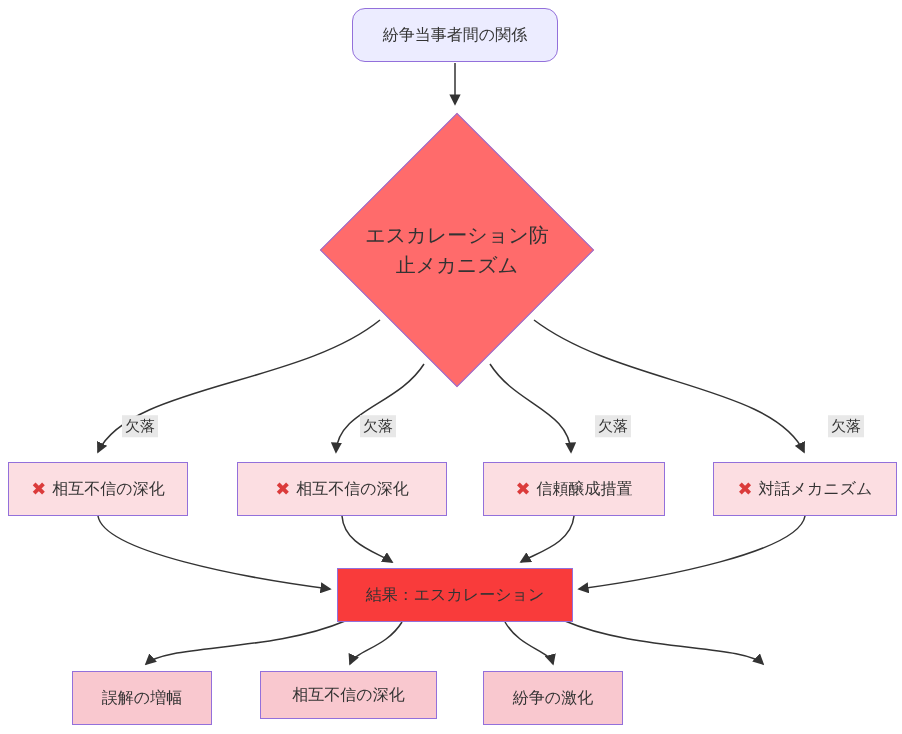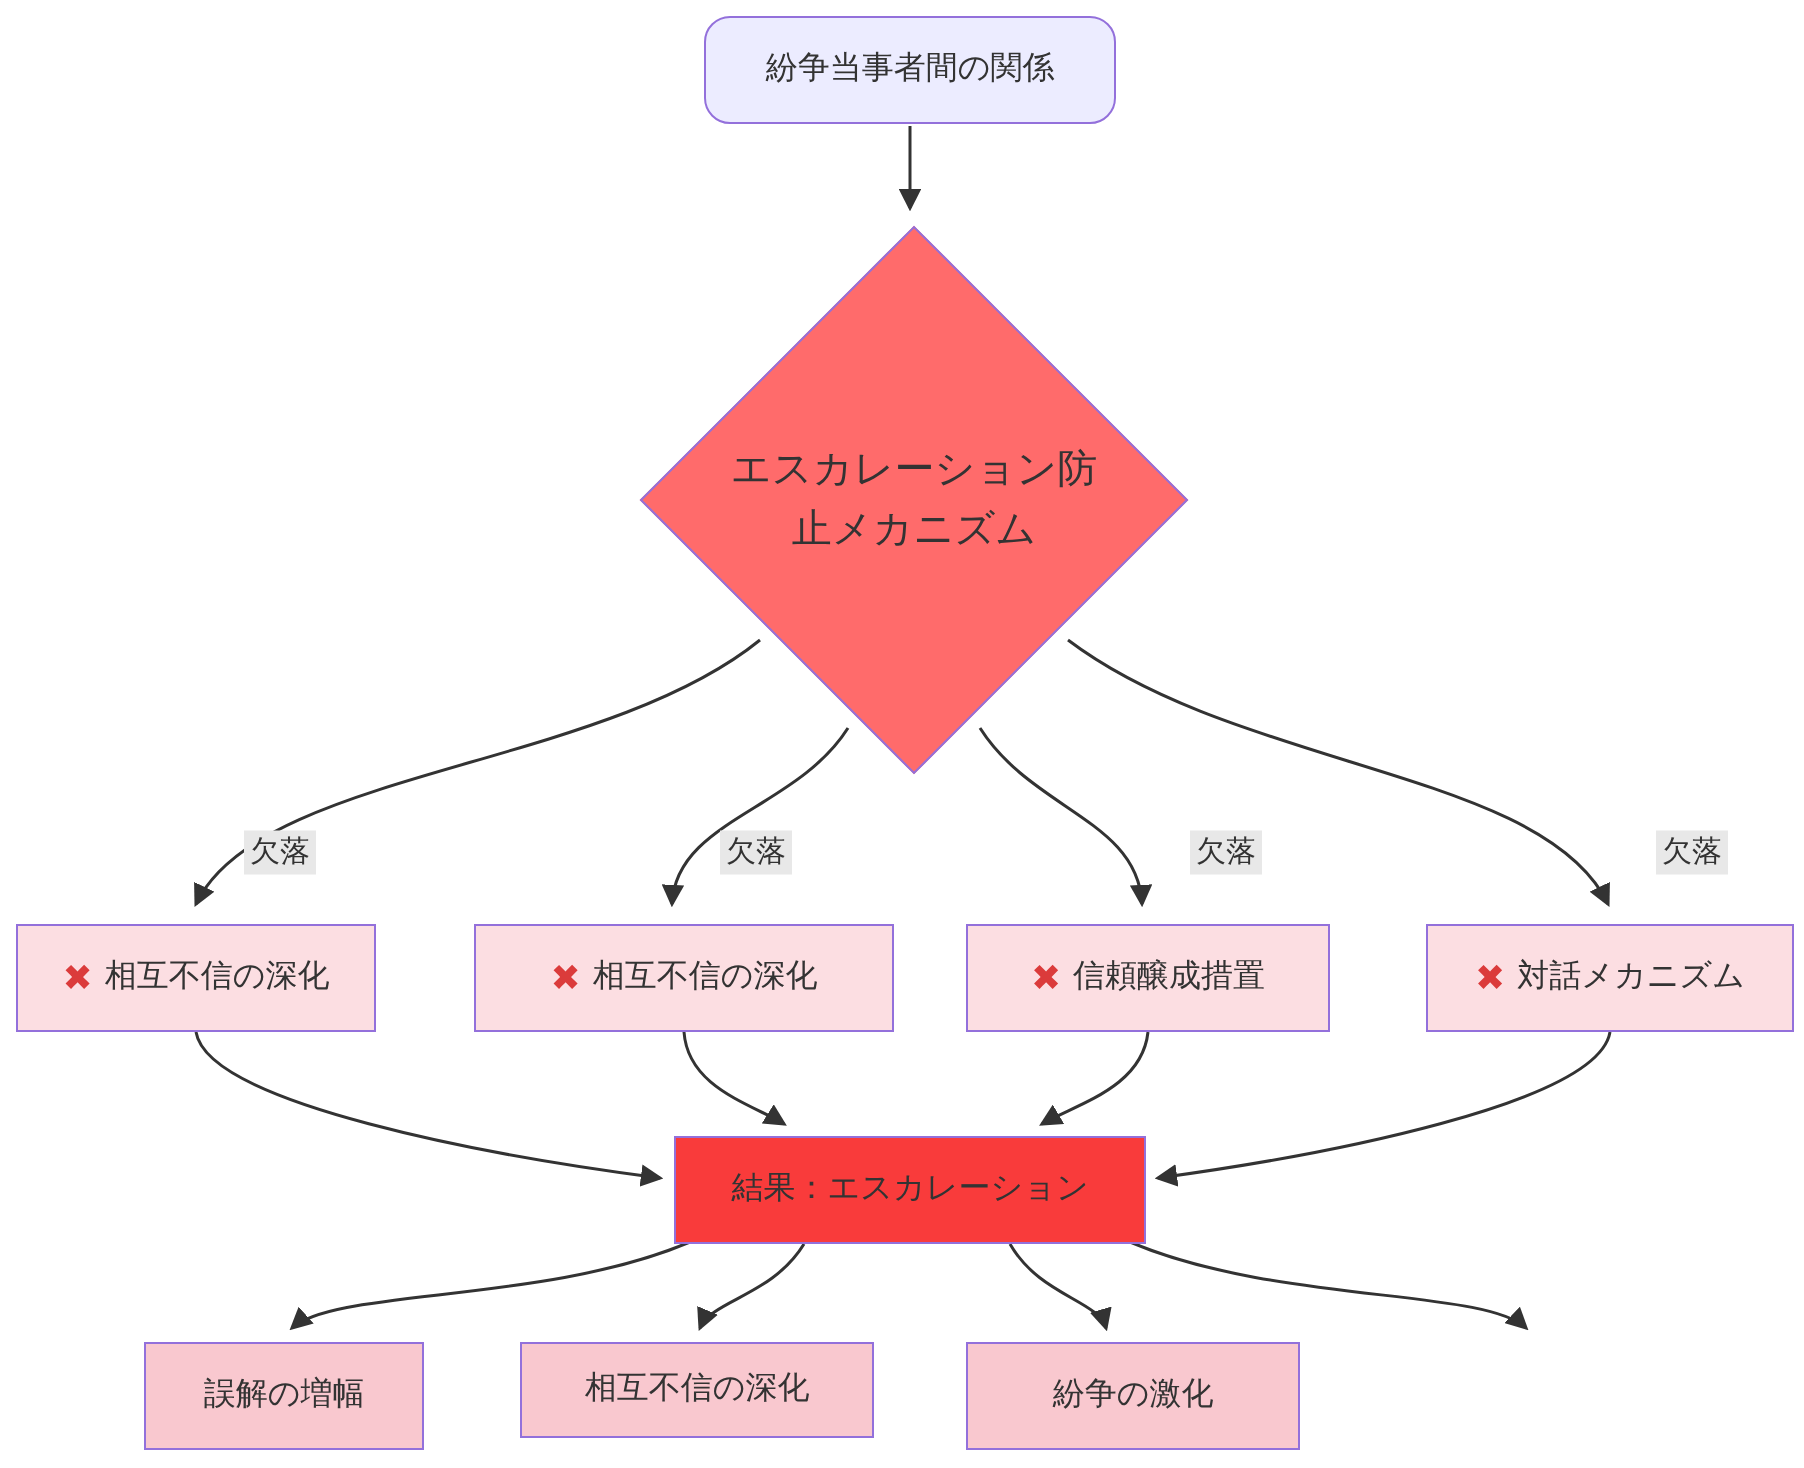--- a/index.html
+++ b/index.html
@@ -108,17 +108,17 @@
   <div class="node outcome" style="left:72px;top:671px;width:140px;height:54px;">
     <span>誤解の増幅</span>
   </div>
 
   <div class="node result" style="left:337px;top:568px;width:236px;height:54px;">
     <span>結果：エスカレーション</span>
   </div>
   <div class="node outcome" style="left:260px;top:671px;width:177px;height:48px;">
     <span>相互不信の深化</span>
   </div>
-  <div class="node outcome" style="left:483px;top:671px;width:167px;height:54px;">
+  <div class="node outcome" style="left:483px;top:671px;width:140px;height:54px;">
     <span>紛争の激化</span>
   </div>
 
 </div>
 
 </body></html>

